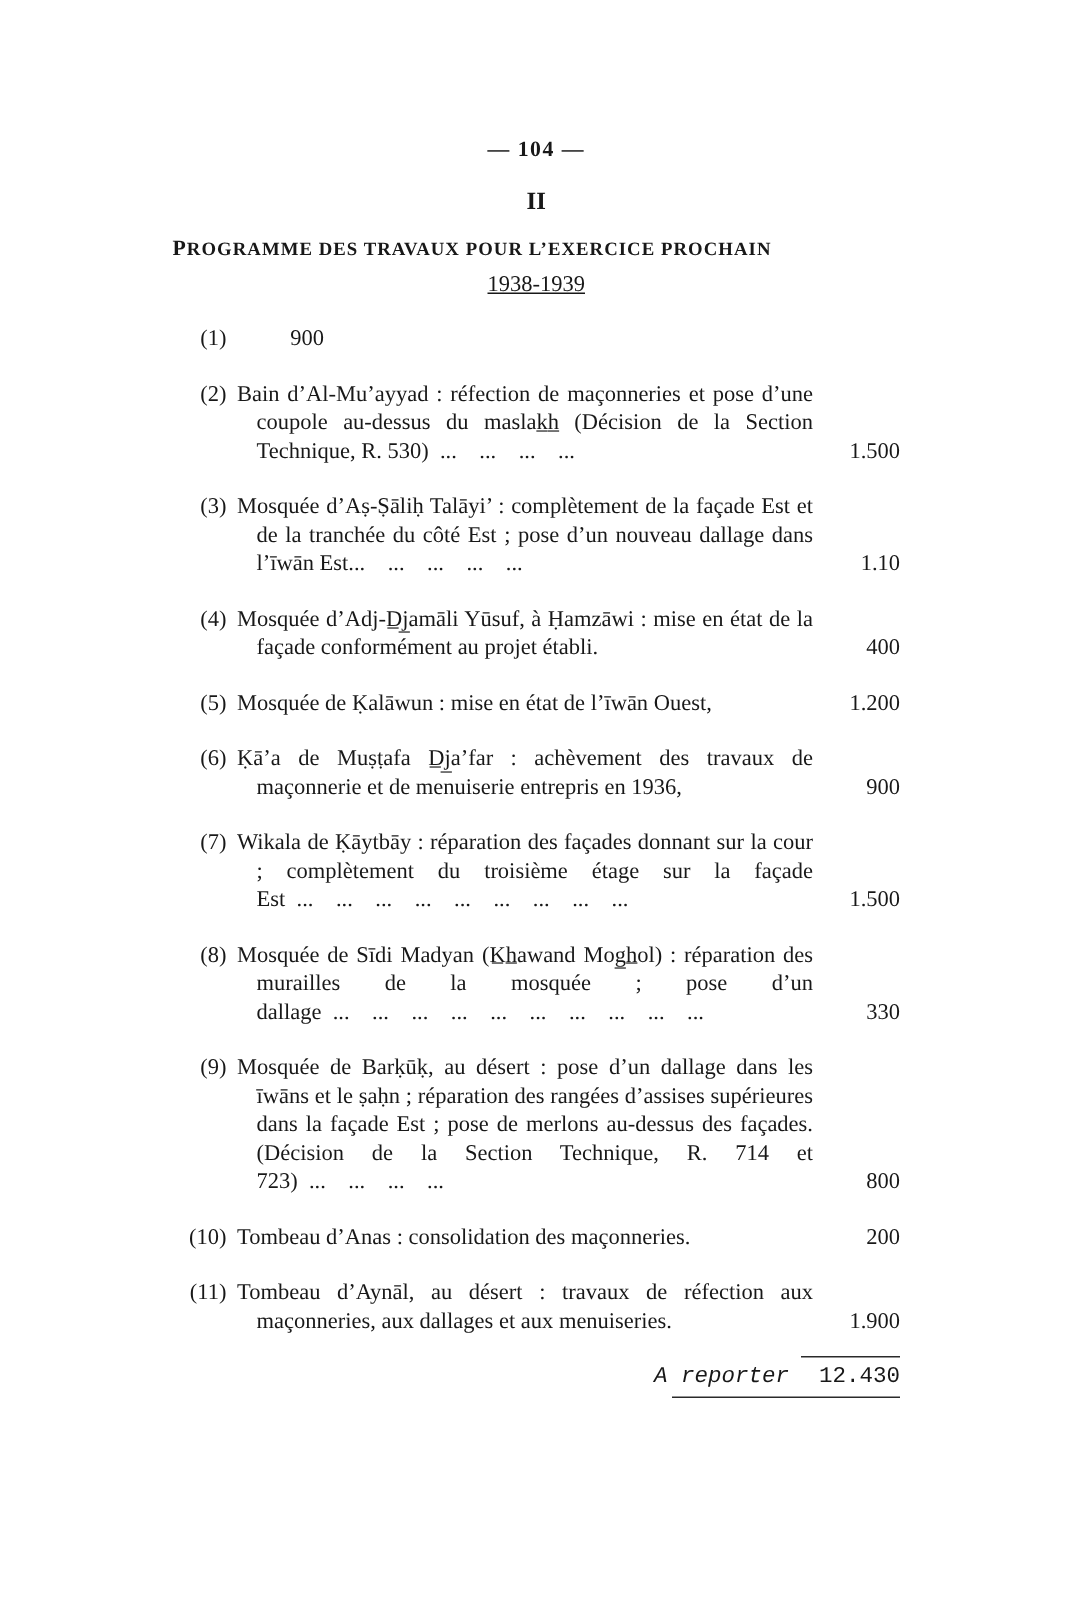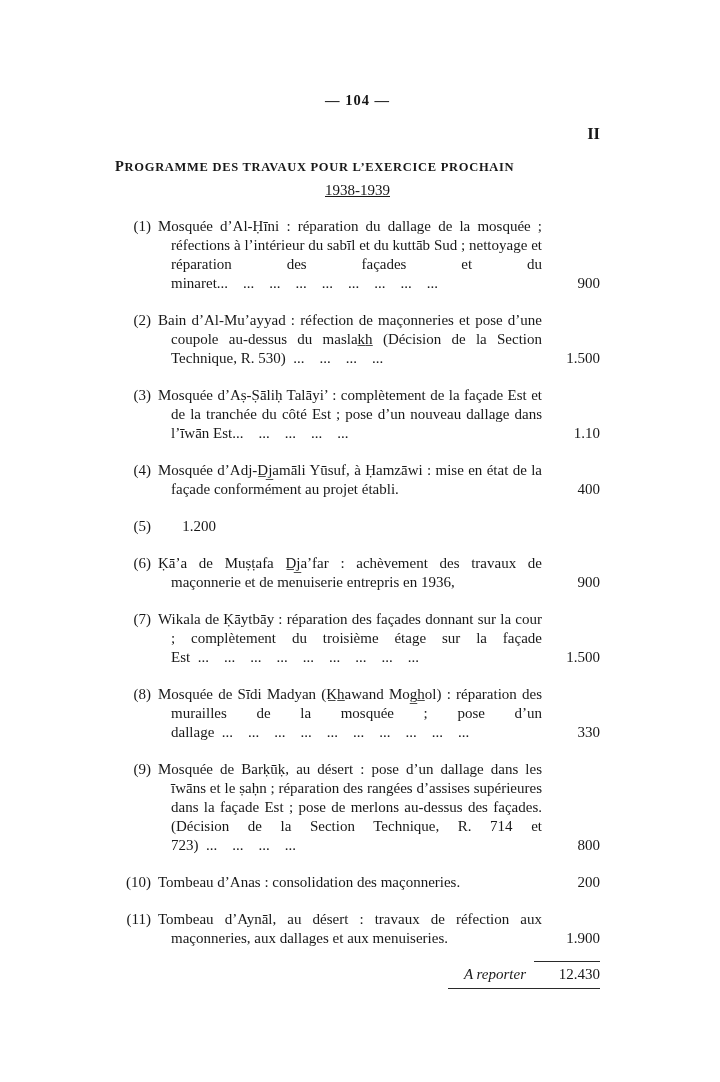--- a/index.html
+++ b/index.html
@@ -23,21 +23,21 @@
   }
   .content { width: 485px; }
 
   .pagenum {
     text-align: center;
     font-weight: bold;
     font-size: 14.5px;
     letter-spacing: 1px;
   }
   .section-num {
-    text-align: right;
+    text-align: center;
     font-weight: bold;
     font-size: 16.5px;
     margin-top: 15px;
   }
   .title {
     font-weight: bold;
     font-size: 12.5px;
     letter-spacing: 0.7px;
     margin-top: 14px;
     white-space: nowrap;
@@ -92,20 +92,21 @@
     margin: 13px 0 0 auto;
   }
   .footer-row {
     display: flex;
     justify-content: flex-end;
     align-items: center;
     gap: 16px;
     font-size: 15px;
     line-height: 19px;
     margin-top: 3px;
+    font-family: Liberation Mono, monospace;
   }
   .carry-label { font-style: italic; }
   .carry-amount {
     width: 58px;
     text-align: right;
   }
   .footer-rule-bottom {
     border-top: 1.4px solid #2a2a2a;
     width: 152px;
     margin: 4px 0 0 auto;
@@ -119,21 +120,20 @@
 
     <div class="pagenum">— 104 —</div>
     <div class="section-num">II</div>
     <div class="title">PROGRAMME DES TRAVAUX POUR L’EXERCICE PROCHAIN</div>
     <div class="subtitle">1938-1939</div>
 
     <div class="items">
 
       <div class="item">
         <span class="num">(1)</span>
-        <span class="text">Mosquée d’Al-Ḥīni : réparation du dallage de la mosquée ; réfections à l’intérieur du sabīl et du kuttāb Sud ; nettoyage et réparation des façades et du minaret... ... ... ... ... ... ... ... ...</span>
         <span class="amount">900</span>
       </div>
 
       <div class="item">
         <span class="num">(2)</span>
         <span class="text">Bain d’Al-Mu’ayyad : réfection de maçonneries et pose d’une coupole au-dessus du maslak̲h̲ (Décision de la Section Technique, R. 530) ... ... ... ...</span>
         <span class="amount">1.500</span>
       </div>
 
       <div class="item">
@@ -143,20 +143,21 @@
       </div>
 
       <div class="item">
         <span class="num">(4)</span>
         <span class="text">Mosquée d’Adj-D̲j̲amāli Yūsuf, à Ḥamzāwi : mise en état de la façade conformément au projet établi.</span>
         <span class="amount">400</span>
       </div>
 
       <div class="item">
         <span class="num">(5)</span>
+        <span class="text">Mosquée de Ḳalāwun : mise en état de l’īwān Ouest,</span>
         <span class="amount">1.200</span>
       </div>
 
       <div class="item">
         <span class="num">(6)</span>
         <span class="text">Ḳā’a de Muṣṭafa D̲j̲a’far : achèvement des travaux de maçonnerie et de menuiserie entrepris en 1936,</span>
         <span class="amount">900</span>
       </div>
 
       <div class="item">

